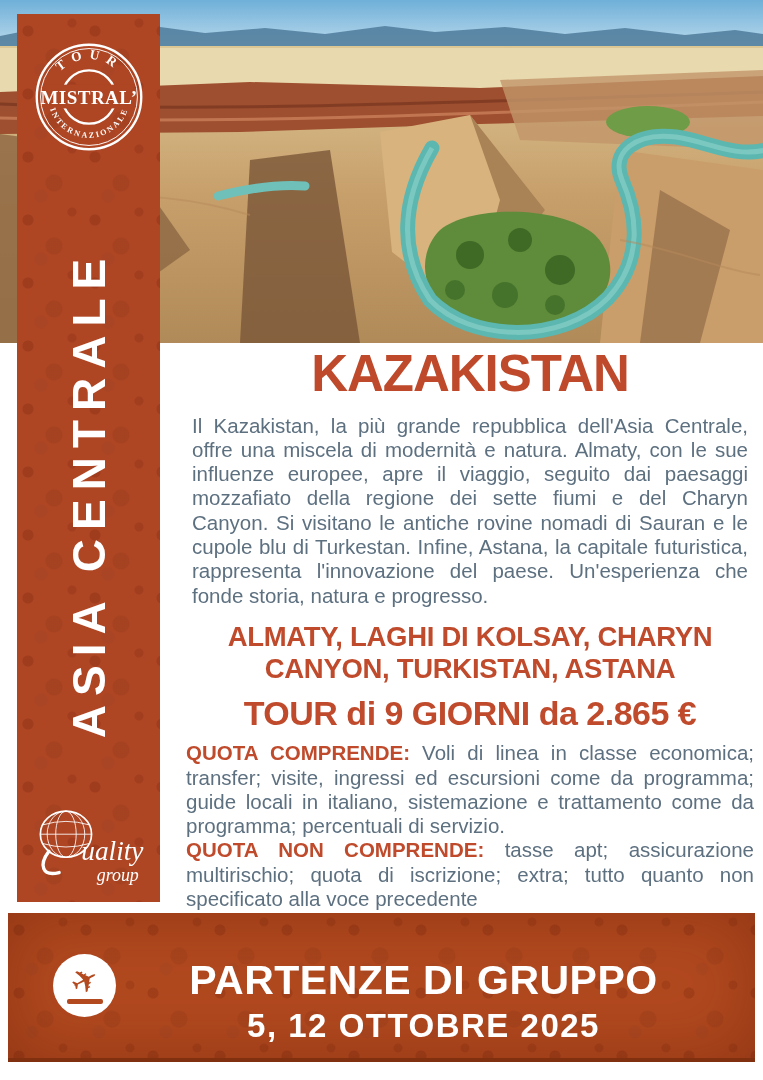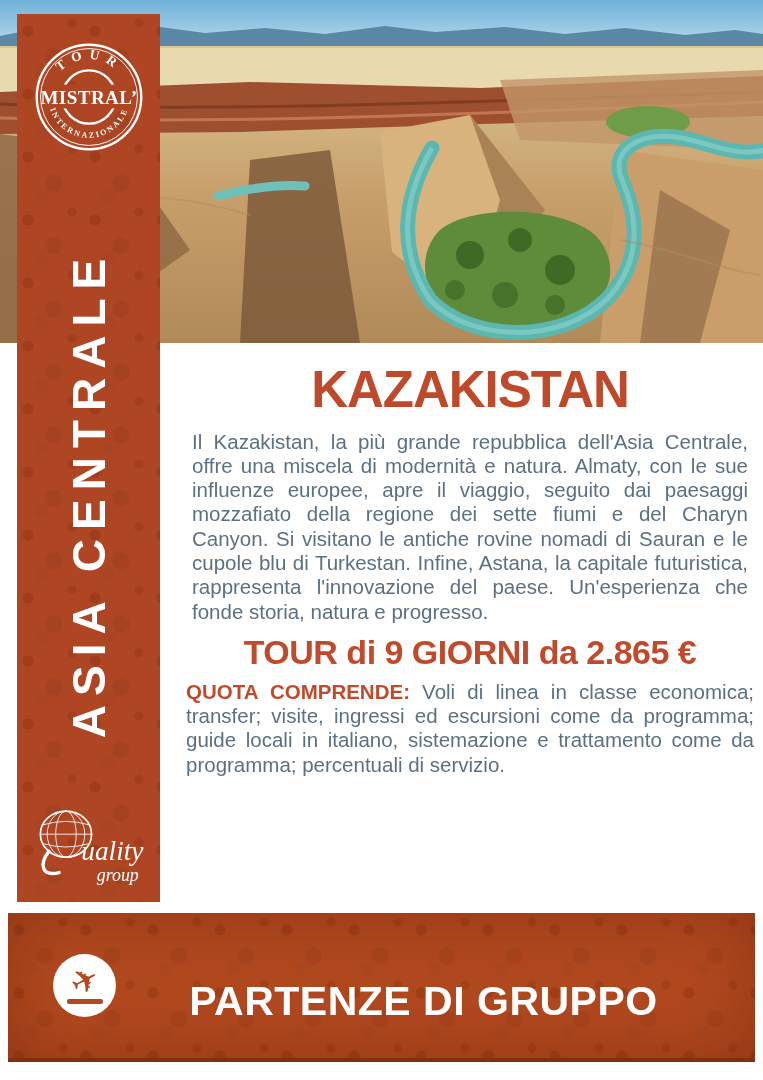--- a/index.html
+++ b/index.html
@@ -28,21 +28,21 @@
   .stamp { position:absolute; top:26px; left:50%; transform:translateX(-50%); width:114px; height:114px; }
   .region-label {
     position:absolute; top:54%; left:50%;
     transform:translate(-50%,-50%) rotate(-90deg);
     font-size:46px; font-weight:700; letter-spacing:9px;
     color:#ffffff; white-space:nowrap;
   }
   .quality { position:absolute; bottom:8px; left:50%; transform:translateX(-50%); width:128px; height:94px; }
 
   
-  .content { position:absolute; left:186px; top:363px; width:568px; }
+  .content { position:absolute; left:186px; top:347px; width:568px; }
   .title {
     margin:0; text-align:center; font-size:51px; font-weight:700;
     color:#bf4a2b; letter-spacing:-1px; line-height:1.05;
   }
   .intro {
     margin:13px 6px 0; text-align:justify; font-size:20.5px;
     line-height:1.185; color:#5d7080;
   }
   .destinations {
     margin:13px 0 0; text-align:center; font-size:27.5px; font-weight:700;
@@ -157,27 +157,33 @@
         <path d="M 28,60 C 16,76 20,90 40,85" stroke-width="4" stroke-linecap="round"></path>
       </g>
       <text x="66" y="70" font-size="32" font-style="italic" font-family="Liberation Serif, serif">uality</text>
       <text x="84" y="95" font-size="21" font-style="italic" font-family="Liberation Serif, serif">group</text>
     </svg>
   </div>
 
   <div class="content">
     <h1 class="title">KAZAKISTAN</h1>
     <p class="intro">Il Kazakistan, la più grande repubblica dell'Asia Centrale, offre una miscela di modernità e natura. Almaty, con le sue influenze europee, apre il viaggio, seguito dai paesaggi mozzafiato della regione dei sette fiumi e del Charyn Canyon. Si visitano le antiche rovine nomadi di Sauran e le cupole blu di Turkestan. Infine, Astana, la capitale futuristica, rappresenta l'innovazione del paese. Un'esperienza che fonde storia, natura e progresso.</p>
+    <h2 class="destinations">
+      <span>ALMATY, LAGHI DI KOLSAY, CHARYN</span><br>
+      <span>CANYON, TURKISTAN, ASTANA</span>
+    </h2>
     <div class="tour-line">TOUR di 9 GIORNI da 2.865 €</div>
     <p class="quota"><span class="quota-label">QUOTA COMPRENDE:</span><span> Voli di linea in classe economica; transfer; visite, ingressi ed escursioni come da programma; guide locali in italiano, sistemazione e trattamento come da programma; percentuali di servizio.</span></p>
+    <p class="quota"><span class="quota-label">QUOTA NON COMPRENDE:</span><span> tasse apt; assicurazione multirischio; quota di iscrizione; extra; tutto quanto non specificato alla voce precedente</span></p>
   </div>
 
   <div class="banner rust">
     <div class="plane-badge">
       <span class="plane-glyph">✈</span>
       <span class="runway"></span>
     </div>
     <div class="banner-text">
       <div class="banner-line1">PARTENZE DI GRUPPO</div>
+      <div class="banner-line2">5, 12 OTTOBRE 2025</div>
     </div>
   </div>
 
 </div>
 
 </body></html>

